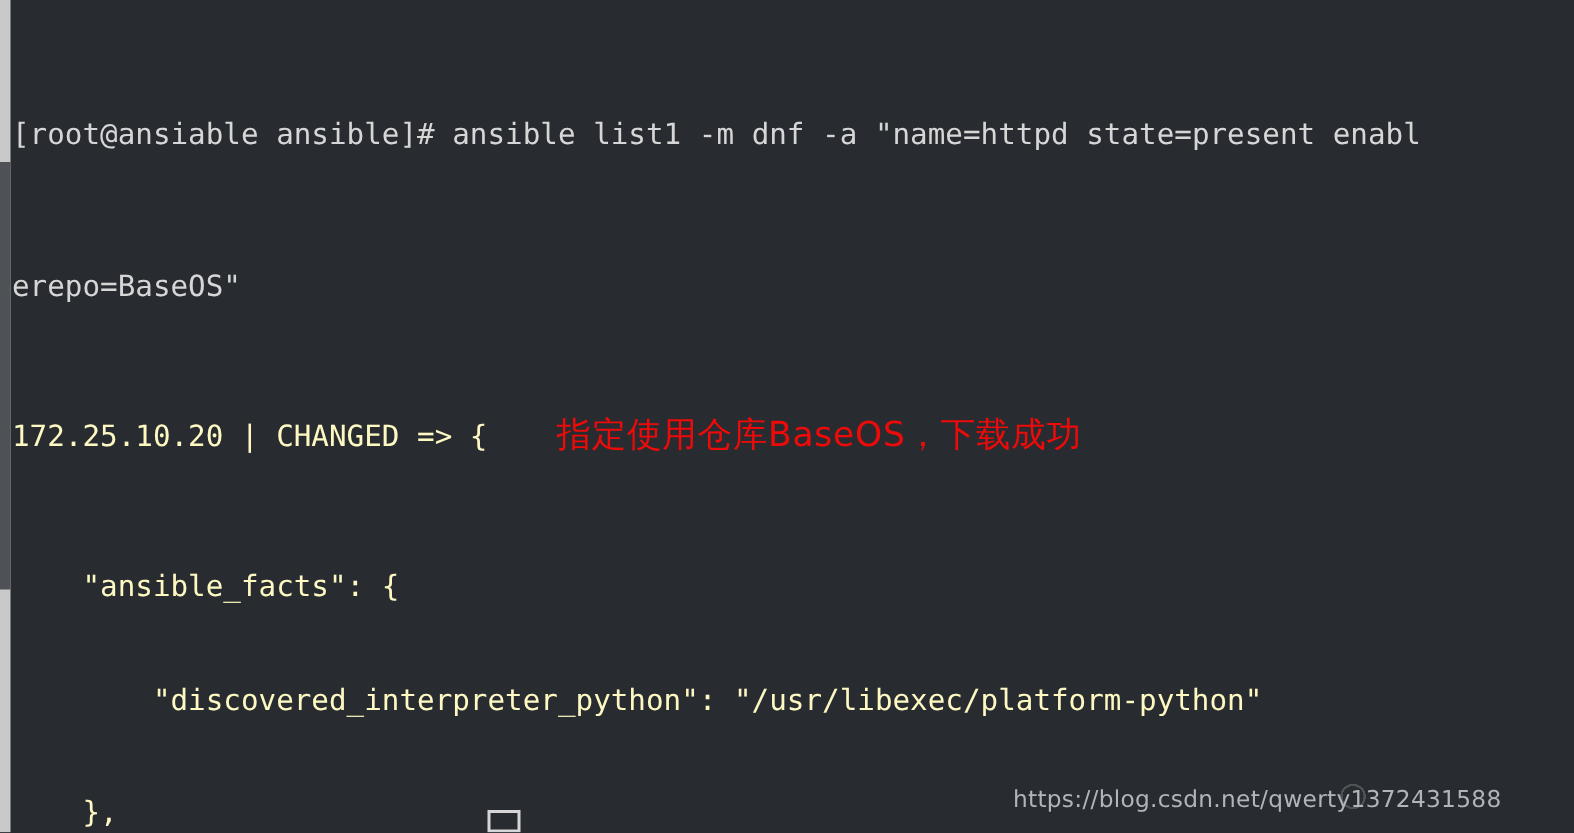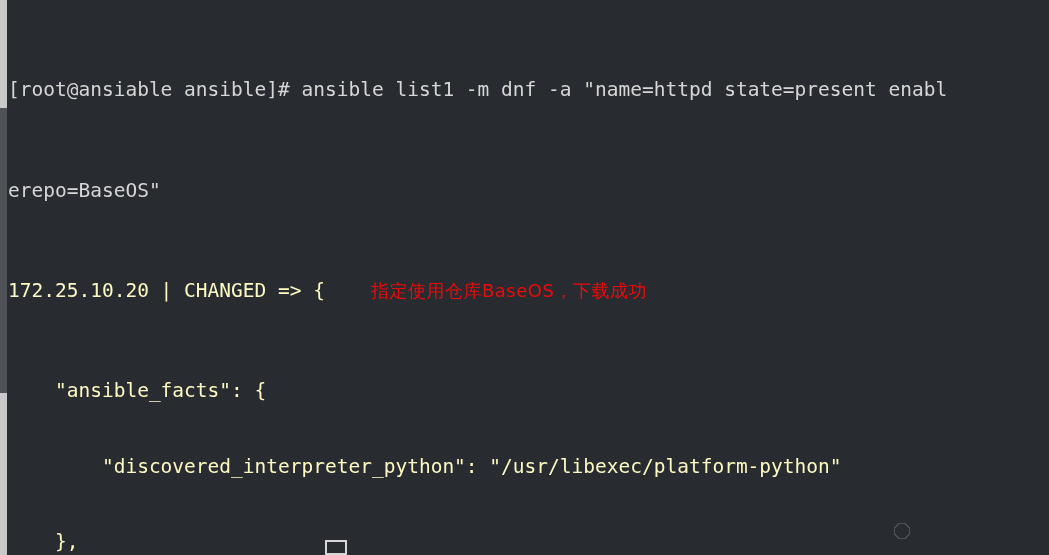--- a/index.html
+++ b/index.html
@@ -45,21 +45,21 @@
   }
   .line {
     height: 25.1px;
     white-space: pre;
   }
   .white  { color: #d6d6d6; }
   .yellow { color: #fef9c3; }
   .note {
     color: #ef0a0a;
     font-family: "DejaVu Sans", "Liberation Sans", sans-serif;
-    font-size: 18px;
+    font-size: 23px;
     letter-spacing: 0.5px;
   }
   #cursor {
     position: absolute;
     left: 325px;
     top: 540px;
     width: 22px;
     height: 15px;
     border: 2px solid #d6d6d6;
     box-sizing: border-box;
@@ -123,14 +123,15 @@
     
     
     
 
     
 
   </div>
 
   <div id="cursor"></div>
   <div id="watermark-badge"></div>
+  <div id="watermark">https://blog.csdn.net/qwerty1372431588</div>
 
 </div>
 
 </body></html>

